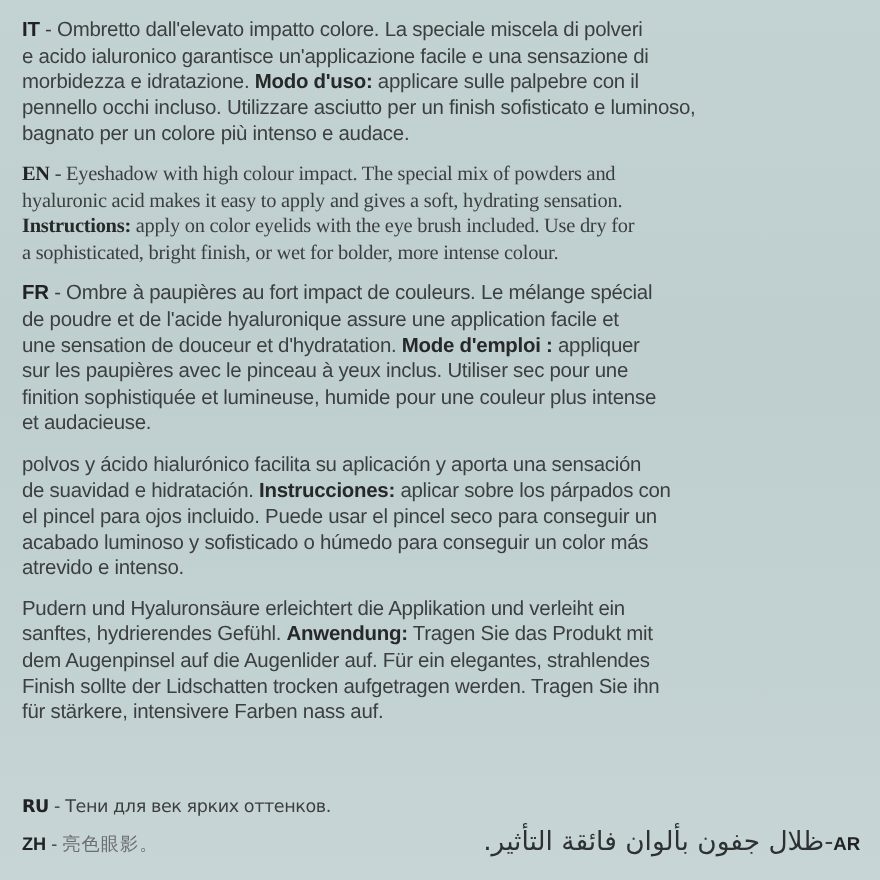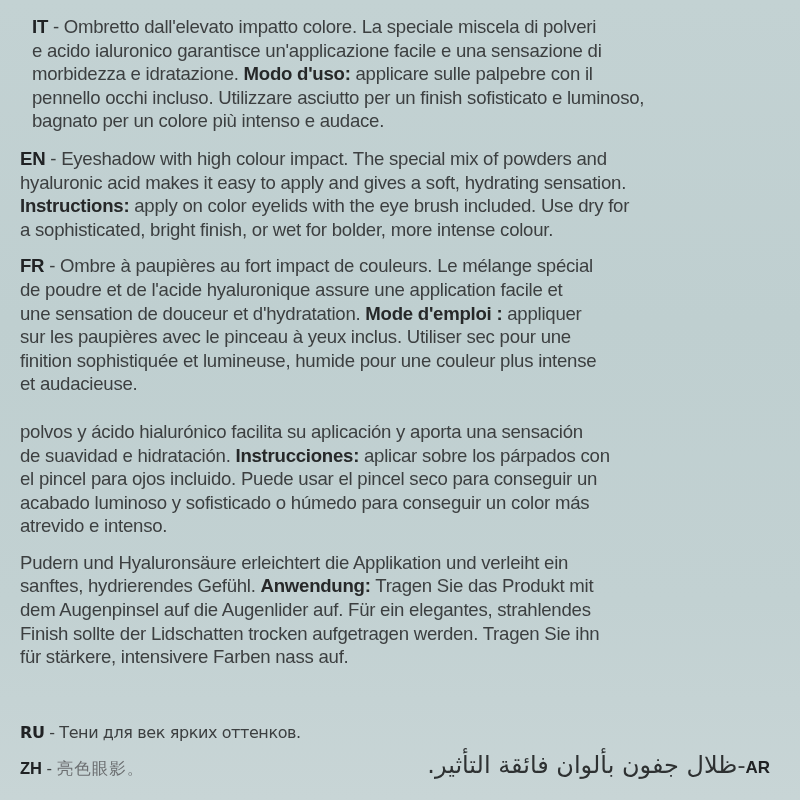--- a/index.html
+++ b/index.html
@@ -22,23 +22,23 @@
       top: 15px;
     }
     .block {
       font-size: 18.6px;
       line-height: 23.6px;
       letter-spacing: -0.25px;
       margin: 0 0 14px 0;
       word-spacing: 0px;
       text-align: justify;
     }
-    .block.it { margin-bottom: 14px; margin-left: 12px; }
-    .block.en { margin-bottom: 13px; }
-    .block.fr { margin-bottom: 24px; }
+    .block.it { margin-bottom: 14px; }
+    .block.en { margin-bottom: 13px; font-family: Liberation Serif, serif; }
+    .block.fr { margin-bottom: 14px; }
     .block.es { margin-bottom: 13px; }
     .block.de { margin-bottom: 14px; }
     .code {
       font-weight: bold;
       color: #202224;
     }
     .strong {
       font-weight: bold;
       color: #262829;
     }
@@ -65,21 +65,21 @@
       white-space: nowrap;
       text-align: center;
     }
     .zh .zh-text {
       font-family: "DejaVu Serif", serif;
       color: #6b6e70;
       letter-spacing: 1px;
     }
     .ar {
       position: absolute;
-      right: 30px;
+      right: 18px;
       top: 748px;
       font-size: 24px;
       line-height: 34px;
       white-space: nowrap;
       direction: ltr;
     }
     .ar .ar-text {
       font-family: "DejaVu Sans", sans-serif;
       direction: rtl;
       unicode-bidi: embed;

